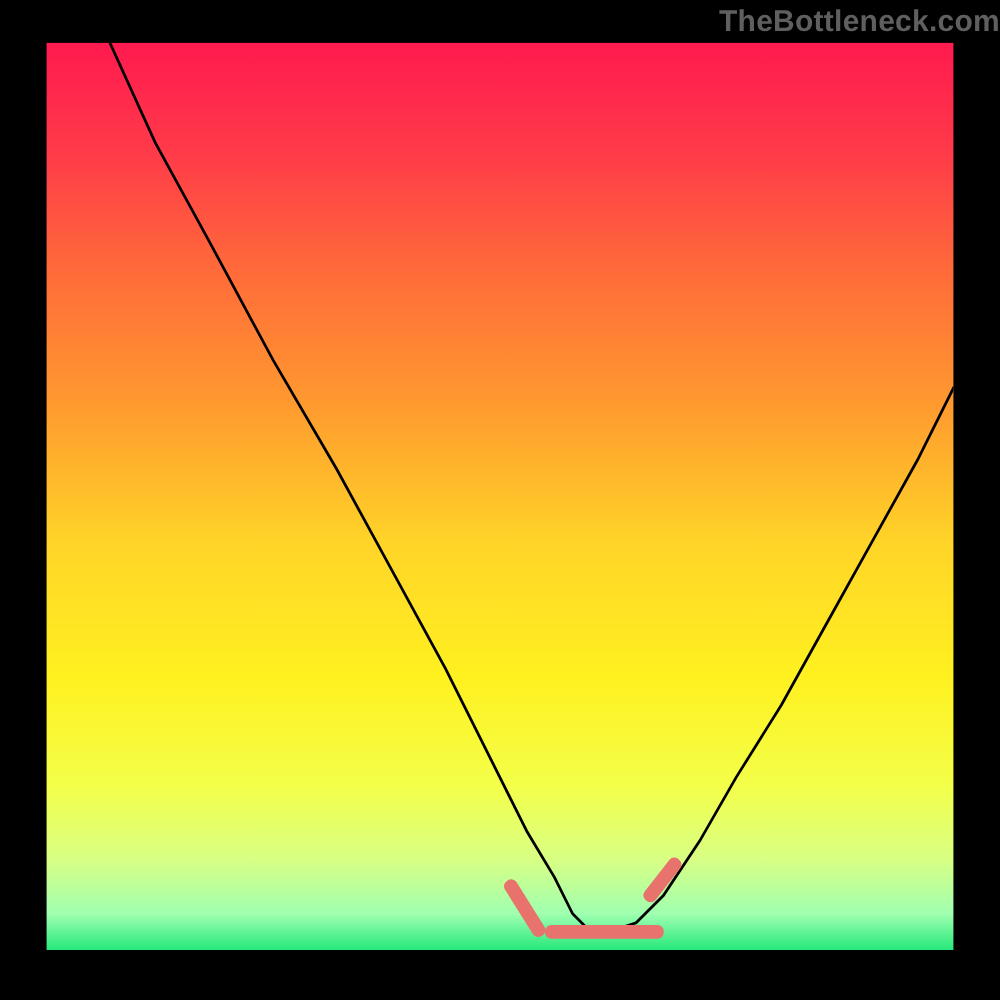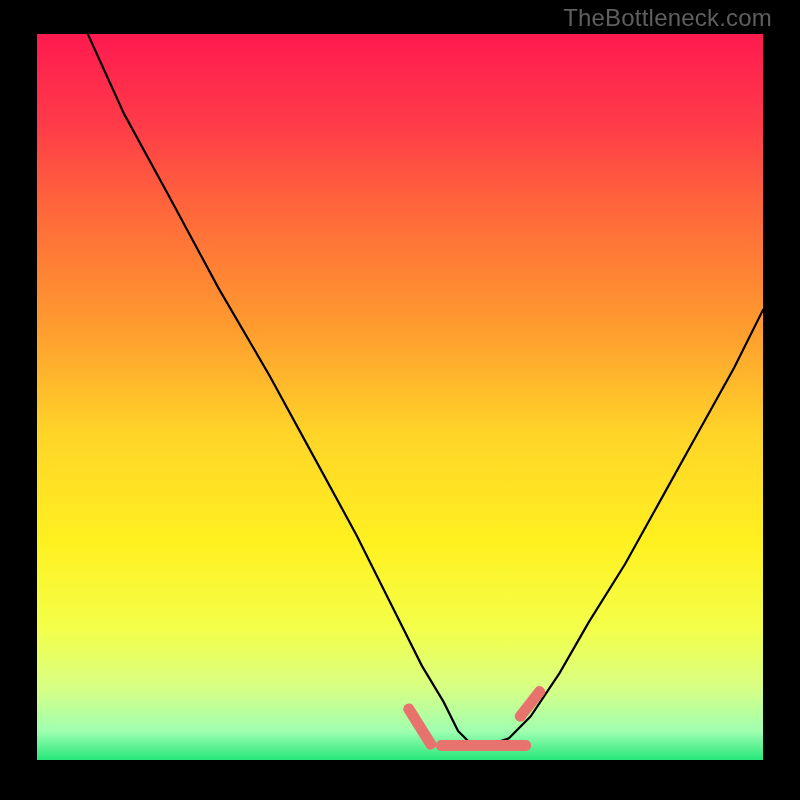--- a/index.html
+++ b/index.html
@@ -13,24 +13,24 @@
   }
   .frame {
     position: relative;
     width: 800px;
     height: 800px;
     background: #000;
   }
   .watermark {
     position: absolute;
     top: 4px;
-    right: 28px;
+    right: 0;
     color: #5f5f5f;
     font-size: 24px;
-    font-weight: 400;
+    font-weight: 700;
     letter-spacing: 0.2px;
     z-index: 5;
     margin-left: 32px;
   }
   .plot-area {
     position: absolute;
     left: 37px;
     top: 34px;
     width: 726px;
     height: 726px;

